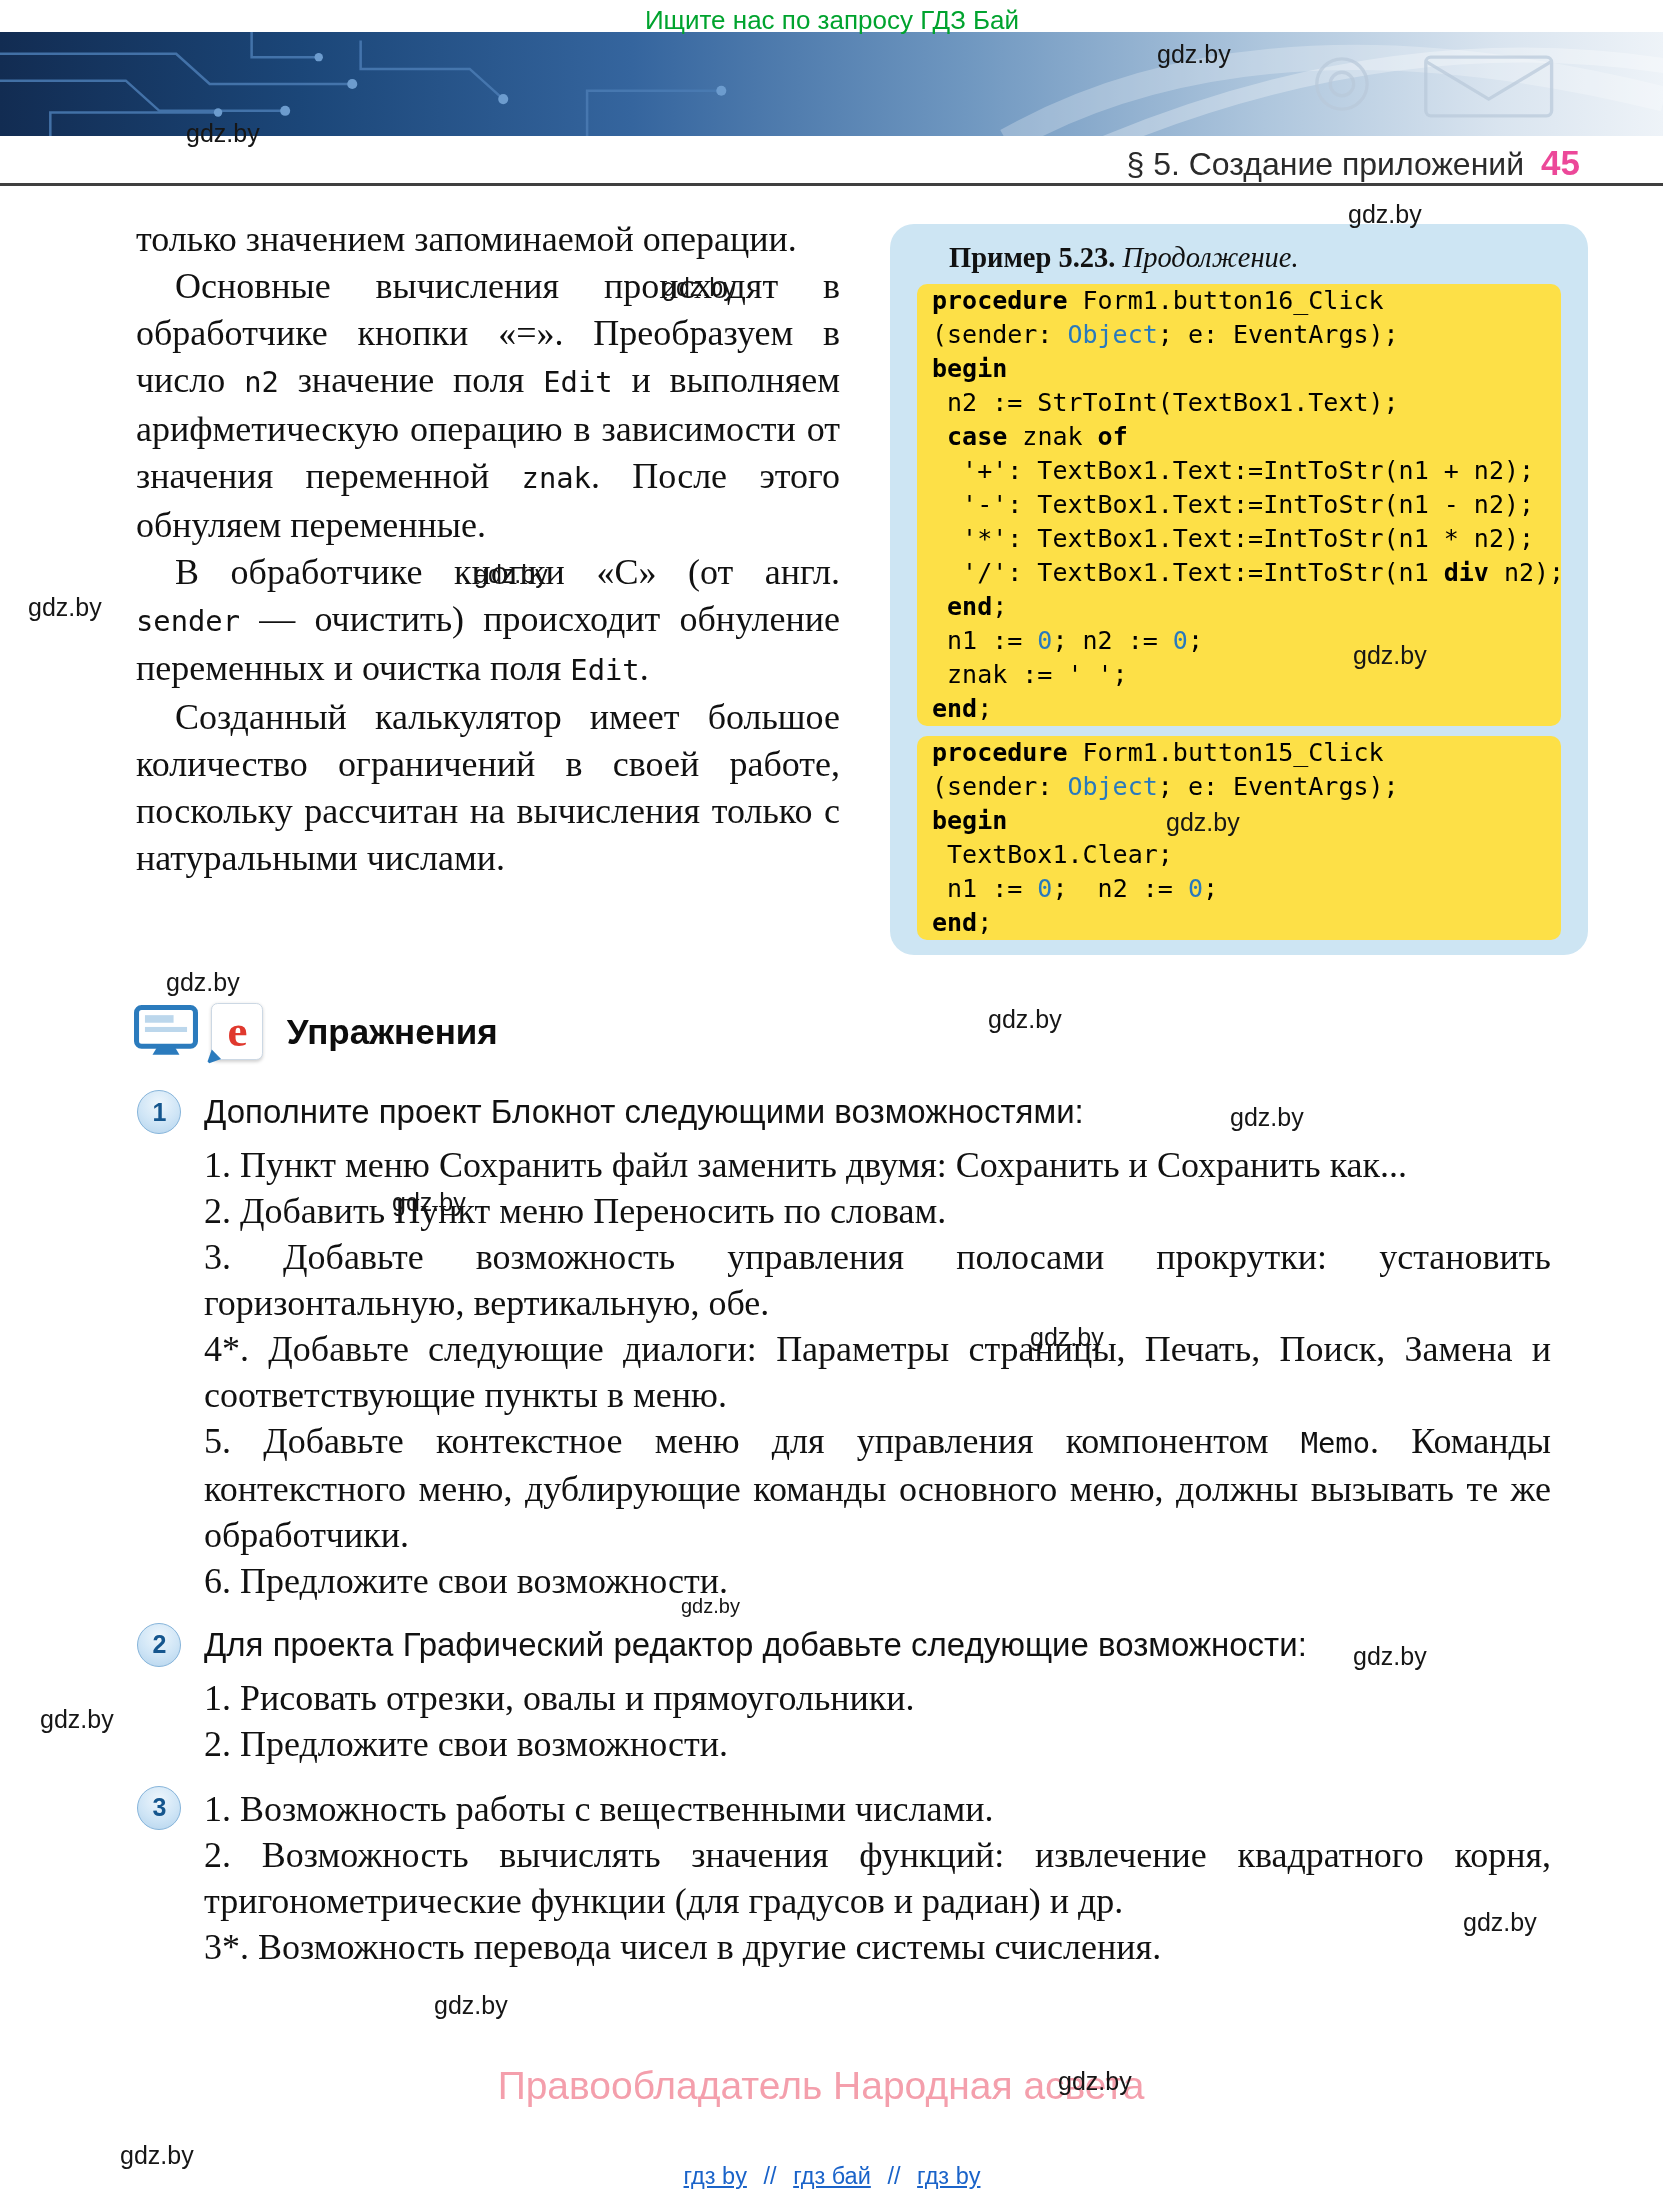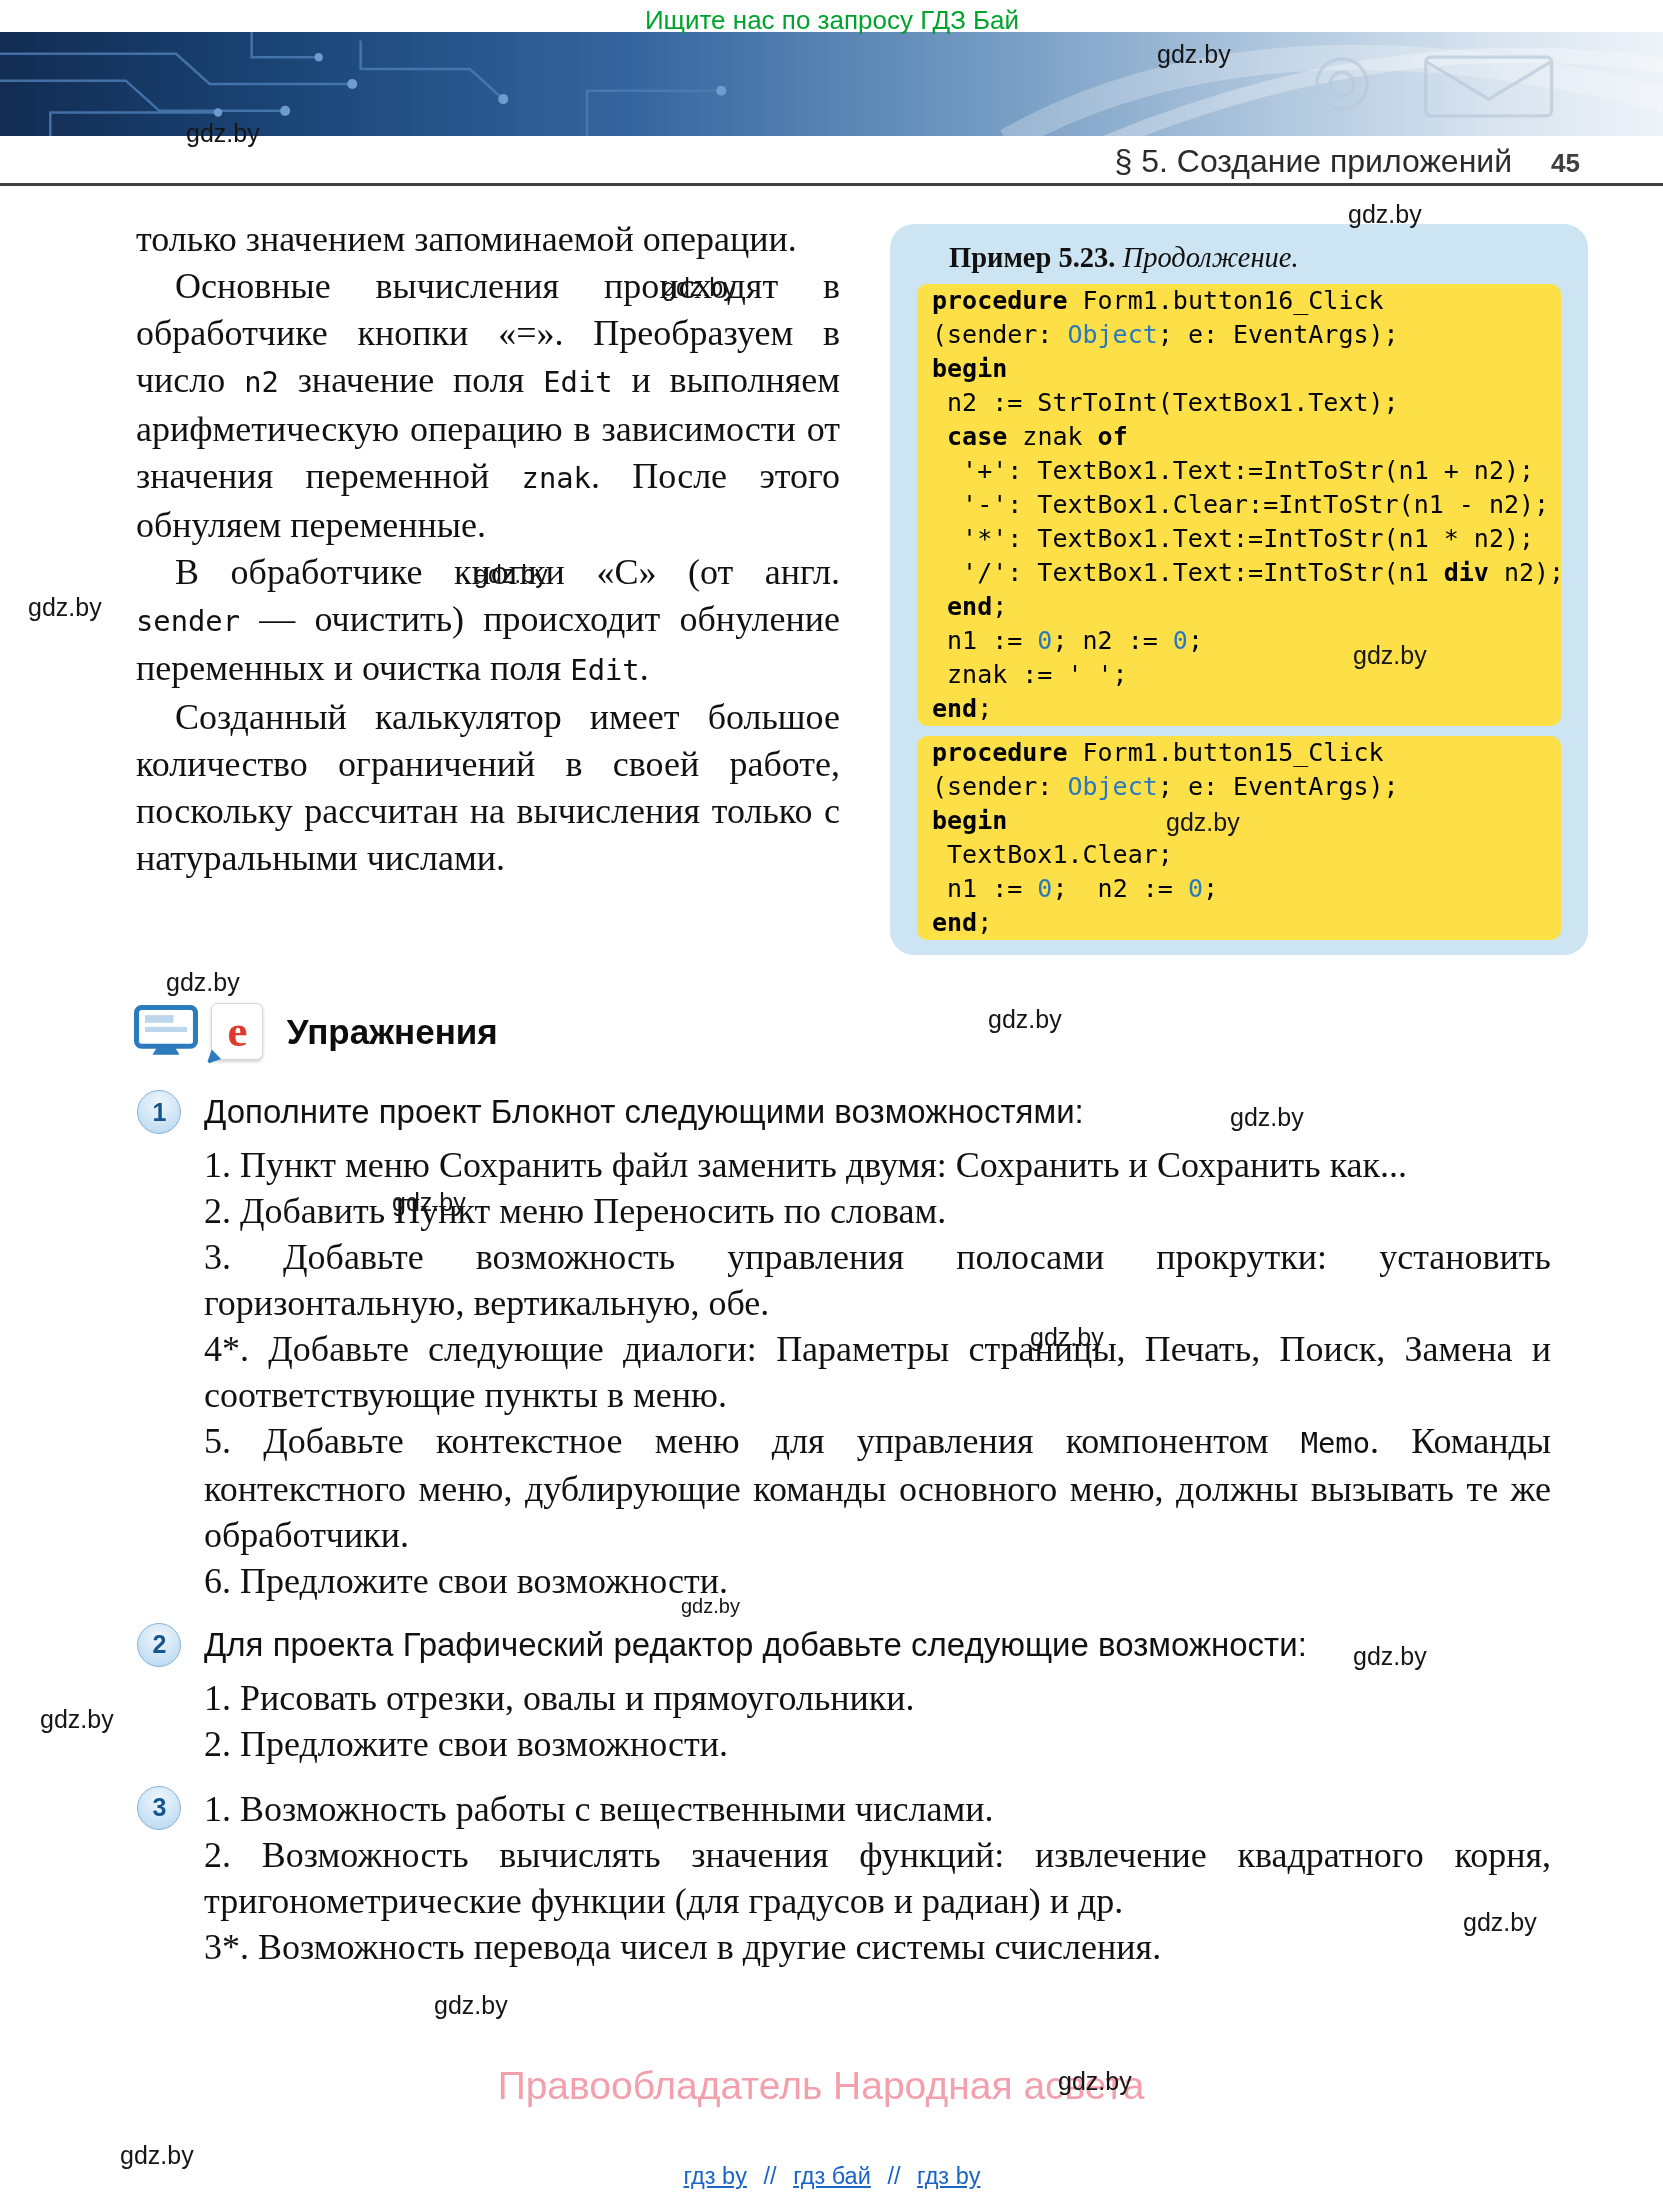--- a/index.html
+++ b/index.html
@@ -13,21 +13,21 @@
     font-family:"Liberation Sans",sans-serif;font-size:26px;color:#00a32e;z-index:20;
   }
   
   .banner{position:absolute;top:32px;left:0;width:1664px;height:104px;z-index:1;}
   
   .header-row{
     position:absolute;top:143px;right:84px;z-index:10;
     font-family:"Liberation Sans",sans-serif;font-size:32px;color:#2b2b2b;
     display:flex;align-items:baseline;
   }
-  .header-row .pagenum{font-weight:bold;font-size:26px;color:#404040;margin-left:39px;}
+  .header-row .pagenum{font-weight:bold;font-size:35px;color:#ec4899;margin-left:17px;}
   .rule{position:absolute;top:183px;left:0;width:100%;height:2.5px;background:#3f3f3f;z-index:10;}
   
   .article{position:absolute;left:136px;top:216px;width:704px;z-index:10;}
   .para{font-size:36px;line-height:47px;text-align:justify;margin:0;text-indent:39px;}
   .para.noindent{text-indent:0;}
   .para .code,.ex-item .code{font-family:"DejaVu Sans Mono",monospace;font-size:0.8em;}
   
   .panel{
     position:absolute;left:890px;top:224px;width:698px;z-index:10;
     background:#cde5f3;border-radius:24px;box-sizing:border-box;padding:3.4px 0 5px 0;
@@ -155,21 +155,21 @@
           <div class="code-line"><span>(sender: </span><span class="t">Object</span><span>; e: EventArgs);</span></div>
 
           <div class="code-line"><span class="k">begin</span></div>
 
           <div class="code-line"><span> n2 := StrToInt(TextBox1.Text);</span></div>
 
           <div class="code-line"><span> </span><span class="k">case</span><span> znak </span><span class="k">of</span></div>
 
           <div class="code-line"><span>  '+': TextBox1.Text:=IntToStr(n1 + n2);</span></div>
 
-          <div class="code-line"><span>  '-': TextBox1.Clear:=IntToStr(n1 - n2);</span></div>
+          <div class="code-line"><span>  '-': TextBox1.Text:=IntToStr(n1 - n2);</span></div>
 
           <div class="code-line"><span>  '*': TextBox1.Text:=IntToStr(n1 * n2);</span></div>
 
           <div class="code-line"><span>  '/': TextBox1.Text:=IntToStr(n1 </span><span class="k">div</span><span> n2);</span></div>
 
           <div class="code-line"><span> </span><span class="k">end</span><span>;</span></div>
 
           <div class="code-line"><span> n1 := </span><span class="n">0</span><span>; n2 := </span><span class="n">0</span><span>;</span></div>
 
           <div class="code-line"><span> znak := ' ';</span></div>

